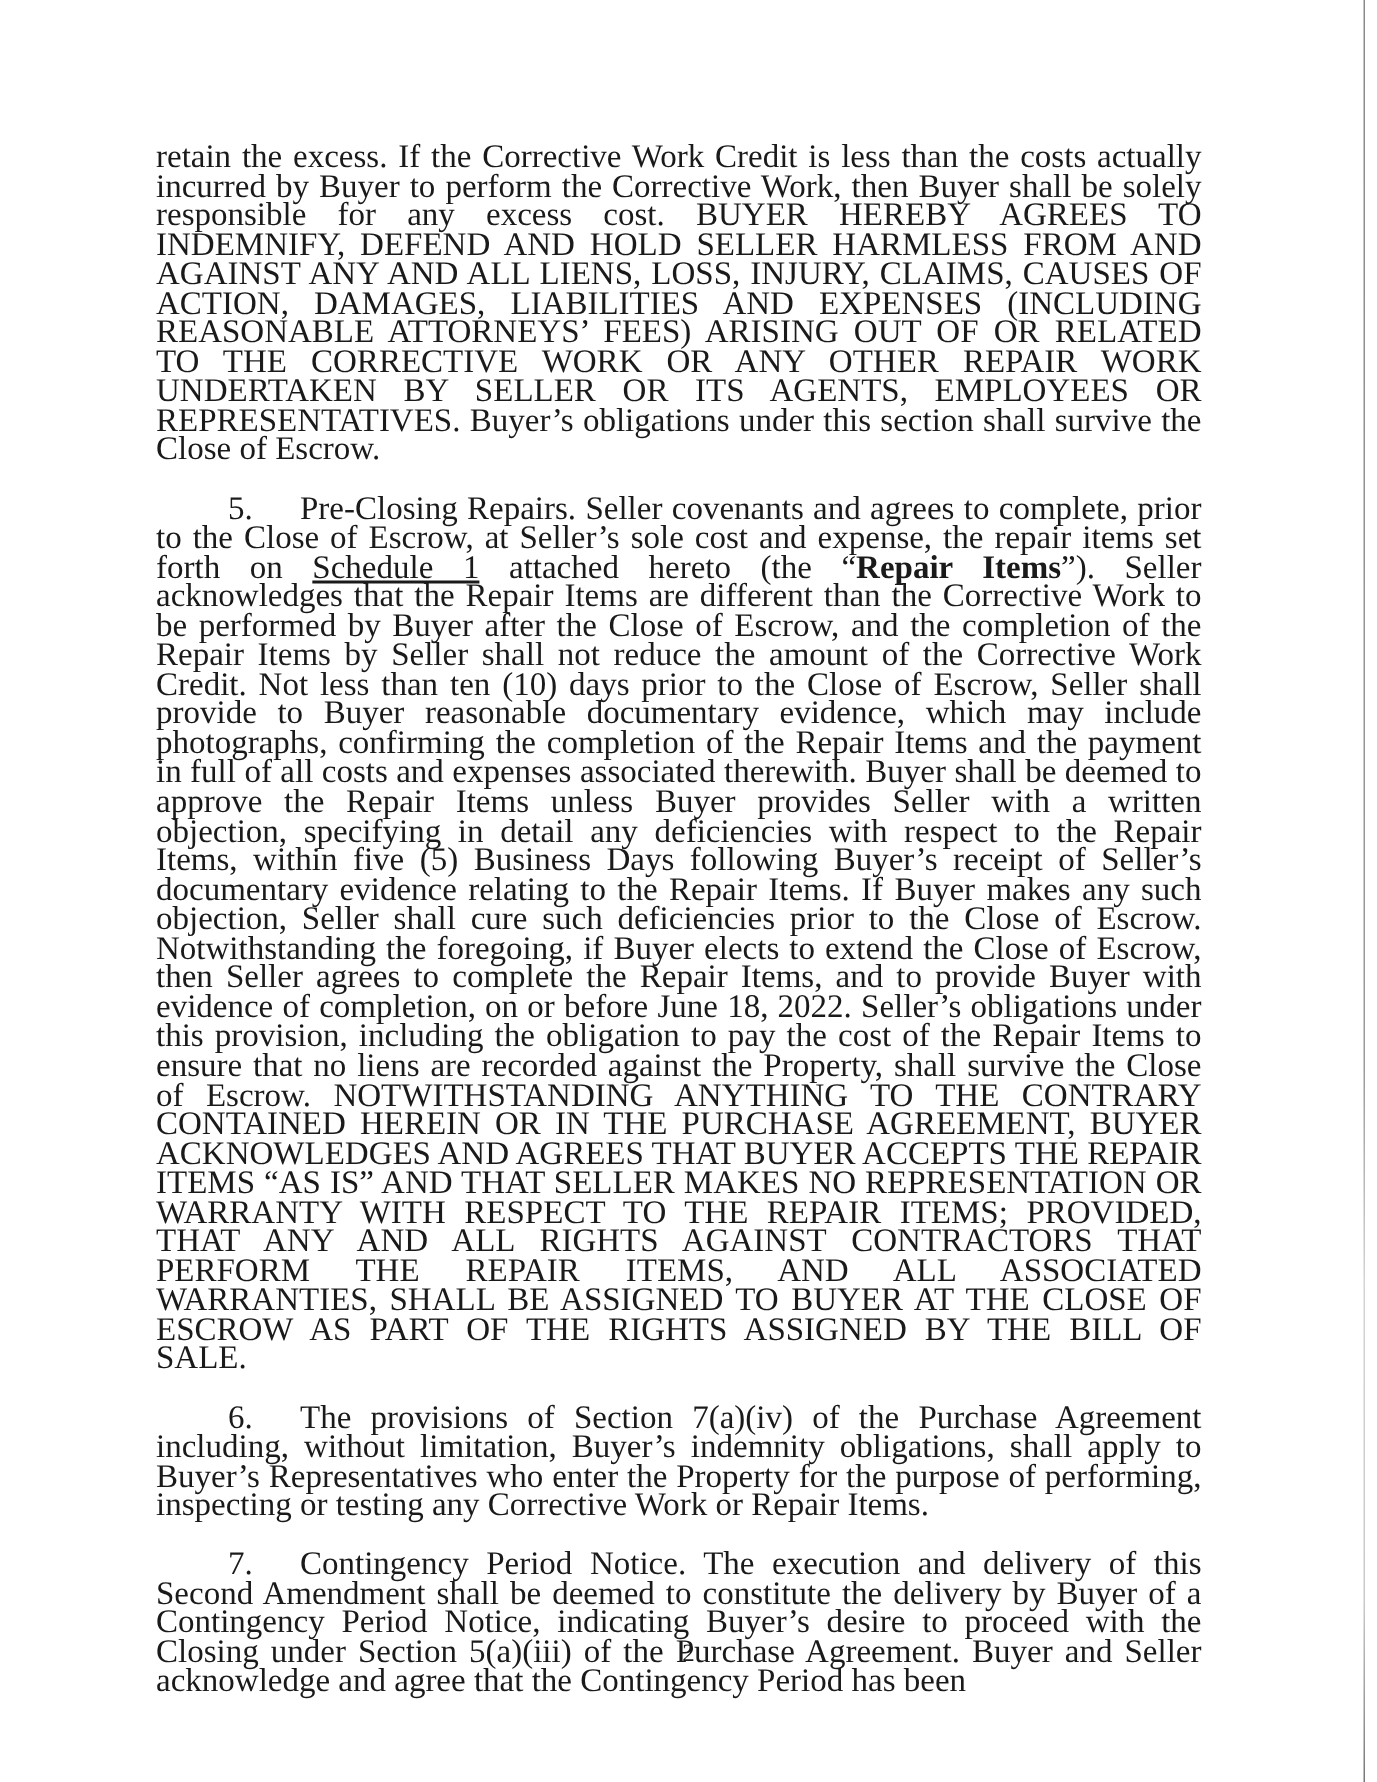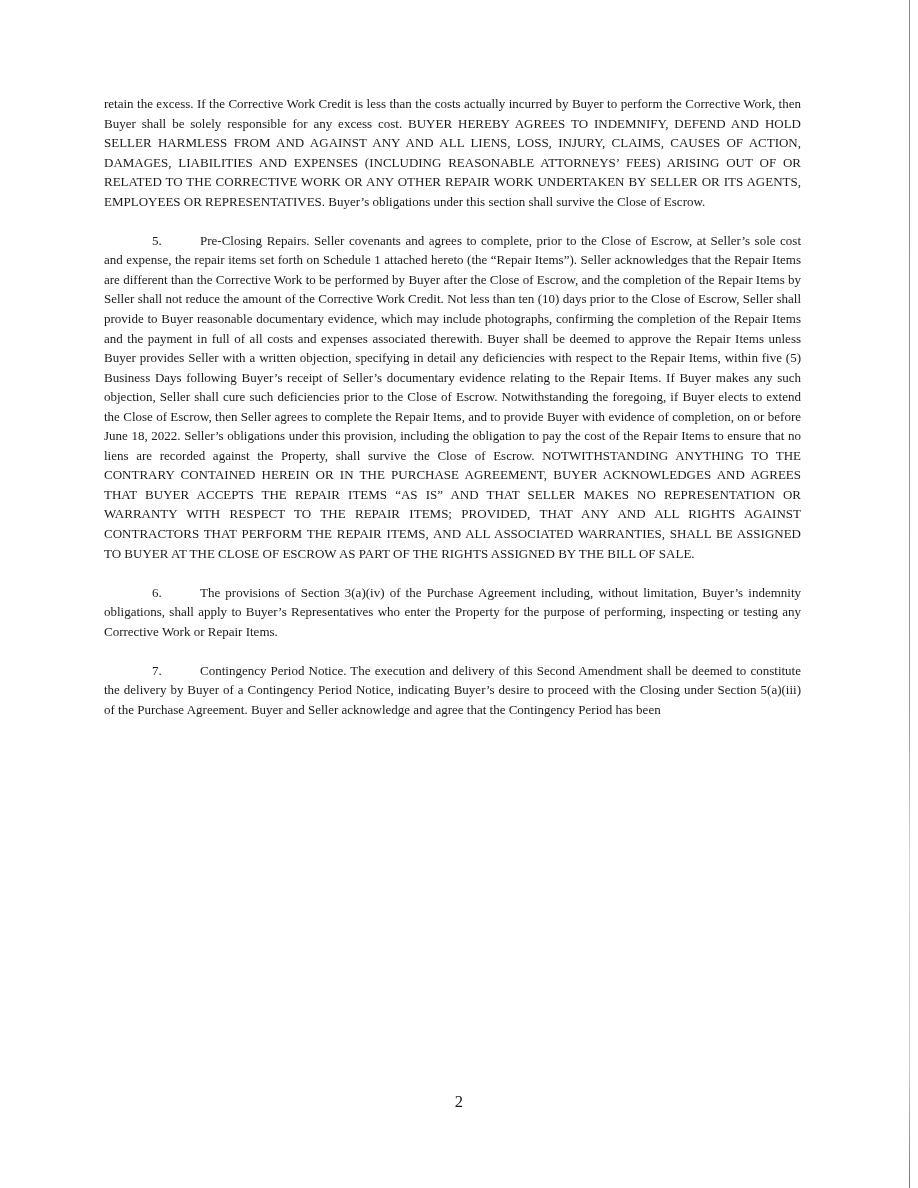--- a/index.html
+++ b/index.html
@@ -6,40 +6,40 @@
     body {
       width: 918px; height: 1188px; background: #ffffff; position: relative; overflow: hidden;
       font-family: "Liberation Serif", "DejaVu Serif", serif; color: #1a1a1a;
     }
     .page-edge {
       position: absolute; left: 909px; top: 0; width: 1px; height: 1188px;
       background: linear-gradient(to bottom, #8a8a8a 0%, #9a9a9a 60%, #d4d4d4 72%, #c9c9c9 90%, #777 100%);
     }
     .content {
       position: absolute; left: 104px; top: 94px; width: 697px;
-      font-size: 13px; line-height: 19.55px; text-align: justify;
+      font-size: 22px; line-height: 19.55px; text-align: justify;
     }
     p { margin: 0 0 19.55px 0; }
     .para-num { display: inline-block; width: 48px; padding-left: 48px; text-align: left; }
     .heading { text-underline-offset: 2px; }
-    .u { text-underline-offset: 2px; }
-    .b { font-weight: normal; }
+    .u { text-decoration: underline; text-underline-offset: 2px; }
+    .b { font-weight: bold; }
     .page-number {
       position: absolute; left: 0; width: 918px; top: 1092px; text-align: center;
       font-size: 16.6px;
     }
   </style>
 </head>
 <body>
 
 <div class="page-edge"></div>
 
 <div class="content">
   <p>retain the excess.  If the Corrective Work Credit is less than the costs actually incurred by Buyer to perform the Corrective Work, then Buyer shall be solely responsible for any excess cost. BUYER HEREBY AGREES TO INDEMNIFY, DEFEND AND HOLD SELLER HARMLESS FROM AND AGAINST ANY AND ALL LIENS, LOSS, INJURY, CLAIMS, CAUSES OF ACTION, DAMAGES, LIABILITIES AND EXPENSES (INCLUDING REASONABLE ATTORNEYS’ FEES) ARISING OUT OF OR RELATED TO THE CORRECTIVE WORK OR ANY OTHER REPAIR WORK UNDERTAKEN BY SELLER OR ITS AGENTS, EMPLOYEES OR REPRESENTATIVES. Buyer’s obligations under this section shall survive the Close of Escrow.</p>
 
   <p><span class="para-num">5.</span><span class="heading">Pre-Closing Repairs</span><span>.  Seller covenants and agrees to complete, prior to the Close of Escrow, at Seller’s sole cost and expense, the repair items set forth on </span><span class="u">Schedule 1</span><span> attached hereto (the “</span><span class="b">Repair Items</span><span>”).  Seller acknowledges that the Repair Items are different than the Corrective Work to be performed by Buyer after the Close of Escrow, and the completion of the Repair Items by Seller shall not reduce the amount of the Corrective Work Credit.  Not less than ten (10) days prior to the Close of Escrow, Seller shall provide to Buyer reasonable documentary evidence, which may include photographs, confirming the completion of the Repair Items and the payment in full of all costs and expenses associated therewith.  Buyer shall be deemed to approve the Repair Items unless Buyer provides Seller with a written objection, specifying in detail any deficiencies with respect to the Repair Items, within five (5) Business Days following Buyer’s receipt of Seller’s documentary evidence relating to the Repair Items.  If Buyer makes any such objection, Seller shall cure such deficiencies prior to the Close of Escrow.  Notwithstanding the foregoing, if Buyer elects to extend the Close of Escrow, then Seller agrees to complete the Repair Items, and to provide Buyer with evidence of completion, on or before June 18, 2022.  Seller’s obligations under this provision, including the obligation to pay the cost of the Repair Items to ensure that no liens are recorded against the Property, shall survive the Close of Escrow. NOTWITHSTANDING ANYTHING TO THE CONTRARY CONTAINED HEREIN OR IN THE PURCHASE AGREEMENT, BUYER ACKNOWLEDGES AND AGREES THAT BUYER ACCEPTS THE REPAIR ITEMS “AS IS” AND THAT SELLER MAKES NO REPRESENTATION OR WARRANTY WITH RESPECT TO THE REPAIR ITEMS; PROVIDED, THAT ANY AND ALL RIGHTS AGAINST CONTRACTORS THAT PERFORM THE REPAIR ITEMS, AND ALL ASSOCIATED WARRANTIES, SHALL BE ASSIGNED TO BUYER AT THE CLOSE OF ESCROW AS PART OF THE RIGHTS ASSIGNED BY THE BILL OF SALE.</span></p>
 
-  <p><span class="para-num">6.</span><span>The provisions of Section 3(a)(iv) of the Purchase Agreement including, without limitation, Buyer’s indemnity obligations, shall apply to Buyer’s Representatives who enter the Property for the purpose of performing, inspecting or testing any Corrective Work or Repair Items.</span></p>
+  <p><span class="para-num">6.</span><span>The provisions of Section 7(a)(iv) of the Purchase Agreement including, without limitation, Buyer’s indemnity obligations, shall apply to Buyer’s Representatives who enter the Property for the purpose of performing, inspecting or testing any Corrective Work or Repair Items.</span></p>
 
   <p><span class="para-num">7.</span><span class="heading">Contingency Period Notice</span><span>.  The execution and delivery of this Second Amendment shall be deemed to constitute the delivery by Buyer of a Contingency Period Notice, indicating Buyer’s desire to proceed with the Closing under Section 5(a)(iii) of the Purchase Agreement.  Buyer and Seller acknowledge and agree that the Contingency Period has been</span></p>
 </div>
 
 <div class="page-number">2</div>
 
 </body></html>

